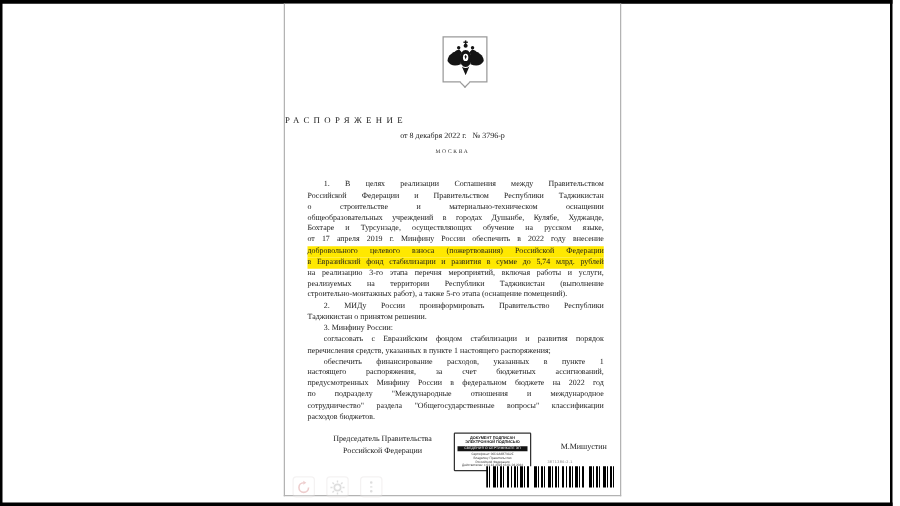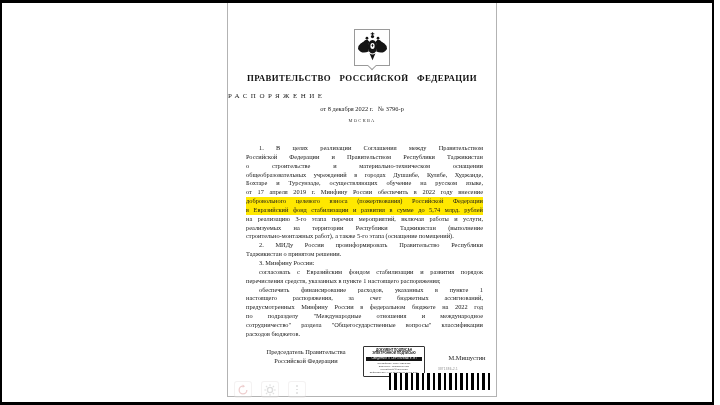--- a/index.html
+++ b/index.html
@@ -98,21 +98,20 @@
           <path d="M13.5 10.8 Q1.5 10.8 1 19.8 Q5 26.3 13.5 22.8 Z"></path>
           <path d="M22.5 10.8 Q34.5 10.8 35 19.8 Q31 26.3 22.5 22.8 Z"></path>
           <ellipse cx="18" cy="17.3" rx="5.5" ry="8"></ellipse>
           <path d="M14.5 24.8 L18 33 L21.5 24.8 Q18 27.8 14.5 24.8 Z"></path>
         </g>
         <ellipse cx="18" cy="16.3" rx="2.5" ry="3.5" fill="#fff"></ellipse>
         <path d="M18 13.8 l1 2 -1 2.2 -1 -2.2 z" fill="#141414"></path>
       </svg>
     </div>
 
-    <div class="org-title">ПРАВИТЕЛЬСТВО РОССИЙСКОЙ ФЕДЕРАЦИИ</div>
     <div class="doc-type">РАСПОРЯЖЕНИЕ</div>
     <div class="date-line">от 8 декабря 2022 г.   № 3796-р</div>
     <div class="city">МОСКВА</div>
 
     <div class="body-text">
         <div class="line j ind">1. В целях реализации Соглашения между Правительством</div>
         <div class="line j">Российской Федерации и Правительством Республики Таджикистан</div>
         <div class="line j">о строительстве и материально-техническом оснащении</div>
         <div class="line j">общеобразовательных учреждений в городах Душанбе, Кулябе, Худжанде,</div>
         <div class="line j">Бохтаре и Турсунзаде, осуществляющих обучение на русском языке,</div>

